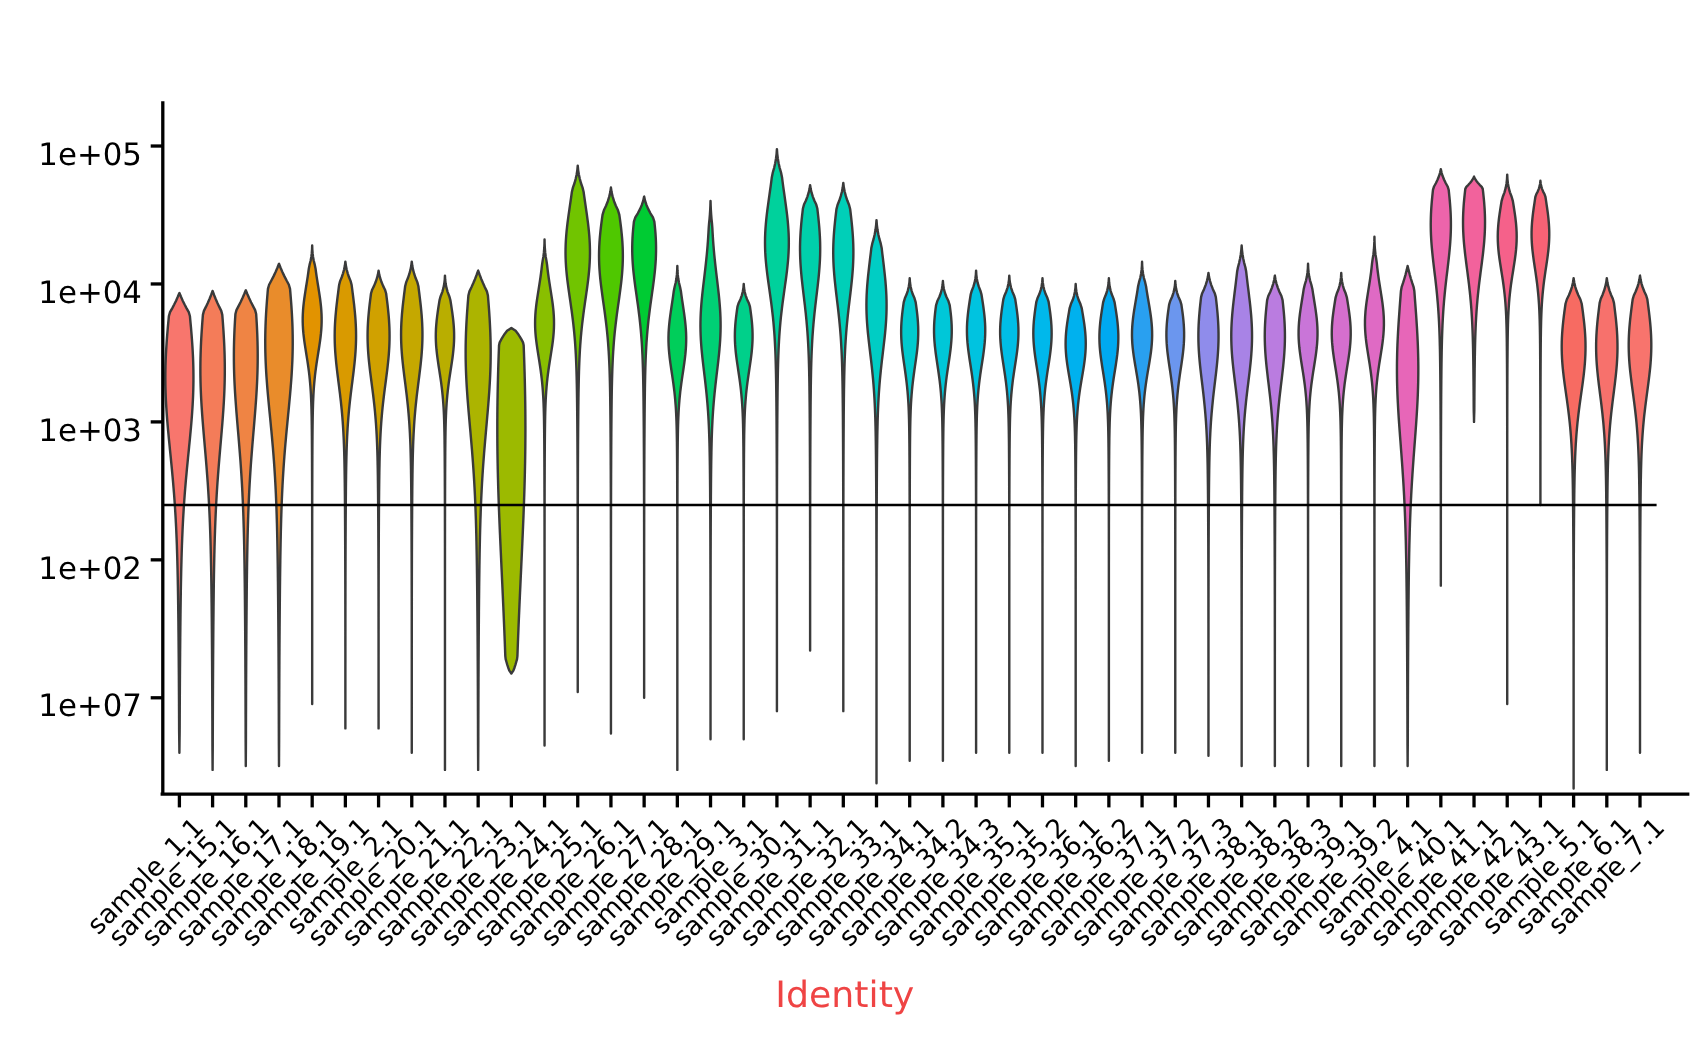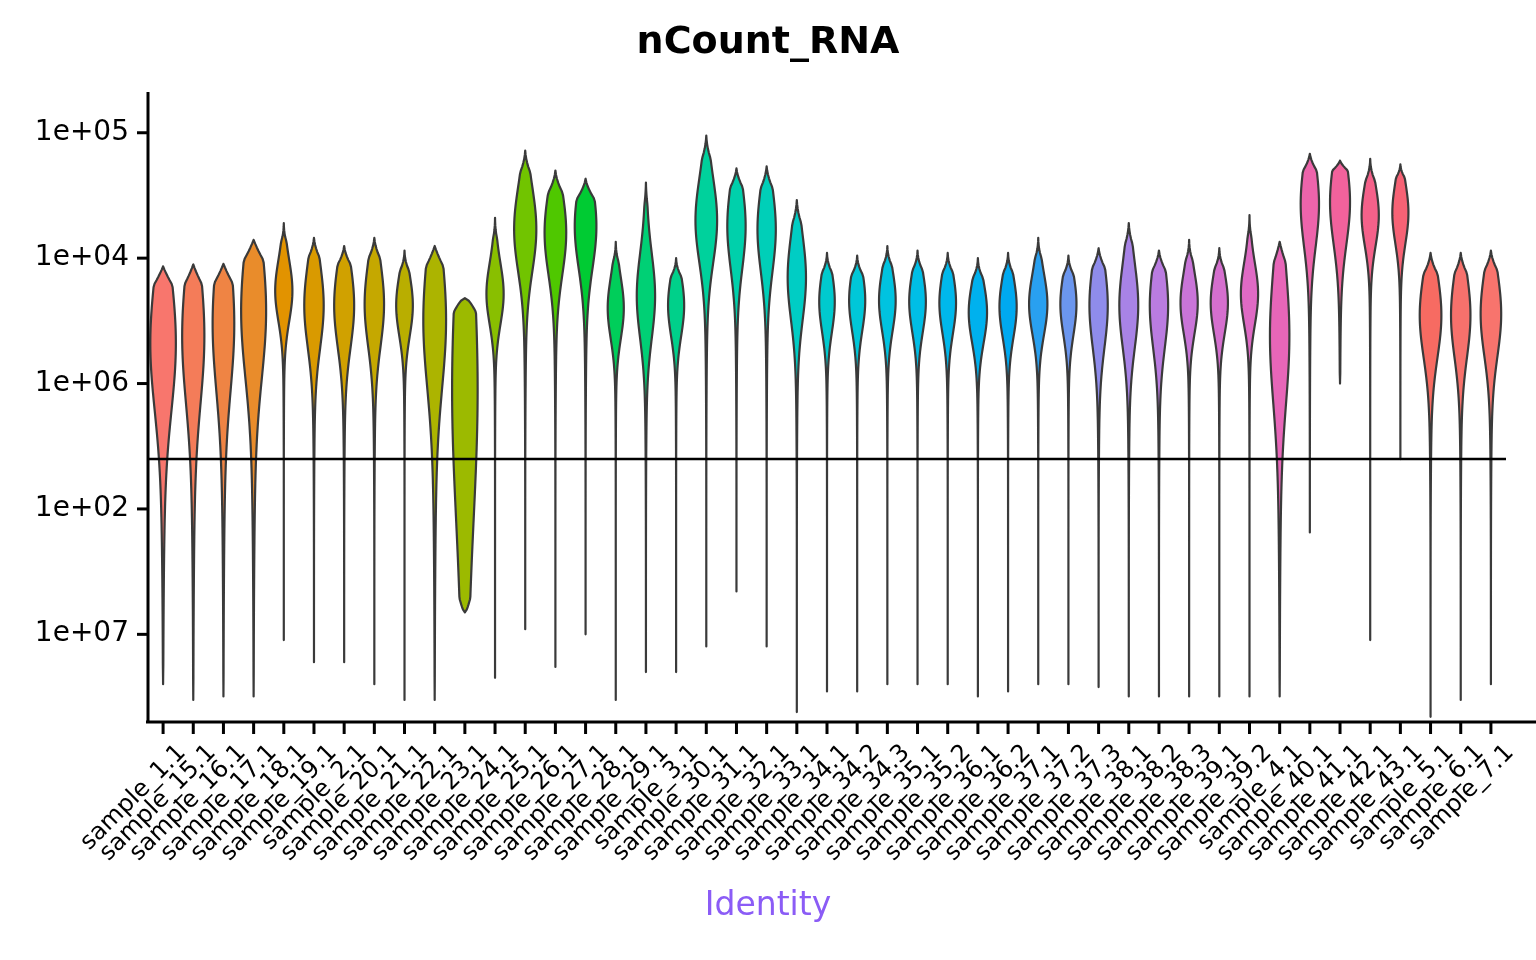--- a/index.html
+++ b/index.html
@@ -5,40 +5,40 @@
   html,body{margin:0;padding:0;background:#fff;}
   body{width:1536px;height:960px;font-family:"DejaVu Sans",sans-serif;overflow:hidden;}
   #root{position:relative;width:1536px;height:960px;}
   #title{
     position:absolute;left:0;top:18px;width:1536px;text-align:center;
     font-size:38px;font-weight:bold;color:#000;letter-spacing:0px;
   }
   #plotsvg{position:absolute;left:0;top:0;}
   #xlabel{
     position:absolute;left:0;top:884px;width:1536px;text-align:center;
-    font-size:33px;color:#8b5cf6;
+    font-size:33px;color:#ef4444;
   }
   .ytick-label{
     position:absolute;font-size:28px;color:#000;text-align:right;
     width:110px;
+    margin-top:10px;
   }
   .xtick-label{
     position:absolute;font-size:24px;color:#000;
     white-space:nowrap;
     transform-origin: right top;
     transform: rotate(-45deg);
     text-align:right;
   }
 </style>
 </head>
 <body>
 
 <div id="root">
 
-  <div id="title">nCount_RNA</div>
 
   <svg id="plotsvg" width="1536" height="960">
       <g>
         <path d="M 163.09 684.25 L 163.12 680.77 L 163.16 677.29 L 163.20 673.80 L 163.25 670.32 L 163.30 666.84 L 163.33 663.36 L 163.35 659.87 L 163.36 656.39 L 163.38 652.91 L 163.39 649.43 L 163.41 645.94 L 163.42 642.46 L 163.44 638.98 L 163.46 635.50 L 163.48 632.01 L 163.50 628.53 L 163.52 625.05 L 163.54 621.57 L 163.56 618.09 L 163.58 614.60 L 163.61 611.12 L 163.63 607.64 L 163.66 604.16 L 163.68 600.67 L 163.71 597.19 L 163.74 593.71 L 163.77 590.23 L 163.80 586.74 L 163.83 583.26 L 163.86 579.78 L 163.89 576.30 L 163.93 572.81 L 163.96 569.33 L 164.00 565.85 L 164.04 562.37 L 164.08 558.88 L 164.12 555.40 L 164.17 551.92 L 164.22 548.44 L 164.27 544.95 L 164.32 541.47 L 164.37 537.99 L 164.43 534.51 L 164.49 531.03 L 164.56 527.54 L 164.63 524.06 L 164.70 520.58 L 164.78 517.10 L 164.87 513.61 L 164.96 510.13 L 165.05 506.65 L 165.15 503.17 L 165.26 499.68 L 165.38 496.20 L 165.51 492.72 L 165.64 489.24 L 165.79 485.75 L 165.94 482.27 L 166.10 478.79 L 166.28 475.31 L 166.46 471.82 L 166.66 468.34 L 166.87 464.86 L 167.09 461.38 L 167.32 457.89 L 167.56 454.41 L 167.82 450.93 L 168.08 447.45 L 168.36 443.97 L 168.65 440.48 L 168.95 437.00 L 169.27 433.52 L 169.59 430.04 L 169.91 426.55 L 170.25 423.07 L 170.59 419.59 L 170.93 416.11 L 171.28 412.62 L 171.63 409.14 L 171.97 405.66 L 172.32 402.18 L 172.66 398.69 L 172.99 395.21 L 173.31 391.73 L 173.63 388.25 L 173.93 384.76 L 174.21 381.28 L 174.48 377.80 L 174.73 374.32 L 174.96 370.84 L 175.16 367.35 L 175.35 363.87 L 175.50 360.39 L 175.63 356.91 L 175.73 353.42 L 175.80 349.94 L 175.85 346.46 L 175.86 342.98 L 175.84 339.49 L 175.80 336.01 L 175.72 332.53 L 175.62 329.05 L 175.49 325.56 L 175.33 322.08 L 175.15 318.60 L 174.94 315.12 L 174.71 311.63 L 174.46 308.15 L 174.19 304.67 L 173.90 301.19 L 173.60 297.70 L 173.28 294.22 L 172.96 290.74 L 172.63 287.26 L 171.60 283.78 L 169.65 280.29 L 167.81 276.81 L 166.11 273.33 L 164.54 269.85 L 163.09 266.36 L 163.09 266.36 L 161.64 269.85 L 160.07 273.33 L 158.36 276.81 L 156.53 280.29 L 154.57 283.78 L 153.55 287.26 L 153.22 290.74 L 152.89 294.22 L 152.58 297.70 L 152.28 301.19 L 151.99 304.67 L 151.72 308.15 L 151.47 311.63 L 151.24 315.12 L 151.03 318.60 L 150.85 322.08 L 150.69 325.56 L 150.56 329.05 L 150.45 332.53 L 150.38 336.01 L 150.33 339.49 L 150.32 342.98 L 150.33 346.46 L 150.37 349.94 L 150.45 353.42 L 150.55 356.91 L 150.68 360.39 L 150.83 363.87 L 151.01 367.35 L 151.22 370.84 L 151.45 374.32 L 151.70 377.80 L 151.96 381.28 L 152.25 384.76 L 152.55 388.25 L 152.86 391.73 L 153.19 395.21 L 153.52 398.69 L 153.86 402.18 L 154.20 405.66 L 154.55 409.14 L 154.90 412.62 L 155.25 416.11 L 155.59 419.59 L 155.93 423.07 L 156.26 426.55 L 156.59 430.04 L 156.91 433.52 L 157.22 437.00 L 157.52 440.48 L 157.81 443.97 L 158.09 447.45 L 158.36 450.93 L 158.62 454.41 L 158.86 457.89 L 159.09 461.38 L 159.31 464.86 L 159.52 468.34 L 159.72 471.82 L 159.90 475.31 L 160.08 478.79 L 160.24 482.27 L 160.39 485.75 L 160.54 489.24 L 160.67 492.72 L 160.80 496.20 L 160.91 499.68 L 161.02 503.17 L 161.13 506.65 L 161.22 510.13 L 161.31 513.61 L 161.40 517.10 L 161.47 520.58 L 161.55 524.06 L 161.62 527.54 L 161.68 531.03 L 161.75 534.51 L 161.80 537.99 L 161.86 541.47 L 161.91 544.95 L 161.96 548.44 L 162.01 551.92 L 162.05 555.40 L 162.10 558.88 L 162.14 562.37 L 162.18 565.85 L 162.21 569.33 L 162.25 572.81 L 162.29 576.30 L 162.32 579.78 L 162.35 583.26 L 162.38 586.74 L 162.41 590.23 L 162.44 593.71 L 162.47 597.19 L 162.50 600.67 L 162.52 604.16 L 162.55 607.64 L 162.57 611.12 L 162.60 614.60 L 162.62 618.09 L 162.64 621.57 L 162.66 625.05 L 162.68 628.53 L 162.70 632.01 L 162.72 635.50 L 162.74 638.98 L 162.75 642.46 L 162.77 645.94 L 162.79 649.43 L 162.80 652.91 L 162.82 656.39 L 162.83 659.87 L 162.84 663.36 L 162.87 666.84 L 162.93 670.32 L 162.97 673.80 L 163.02 677.29 L 163.05 680.77 L 163.09 684.25 Z" fill="#F8766D" stroke="#3A3A3A" stroke-width="2.2" stroke-linejoin="round"></path>
         <path d="M 193.27 699.92 L 193.29 696.29 L 193.31 692.66 L 193.34 689.03 L 193.36 685.40 L 193.40 681.78 L 193.42 678.15 L 193.42 674.52 L 193.43 670.89 L 193.44 667.26 L 193.46 663.63 L 193.47 660.00 L 193.48 656.38 L 193.49 652.75 L 193.50 649.12 L 193.52 645.49 L 193.53 641.86 L 193.54 638.23 L 193.56 634.60 L 193.58 630.98 L 193.59 627.35 L 193.61 623.72 L 193.63 620.09 L 193.65 616.46 L 193.67 612.83 L 193.69 609.21 L 193.71 605.58 L 193.73 601.95 L 193.75 598.32 L 193.77 594.69 L 193.80 591.06 L 193.82 587.43 L 193.85 583.81 L 193.88 580.18 L 193.90 576.55 L 193.93 572.92 L 193.96 569.29 L 193.99 565.66 L 194.03 562.03 L 194.06 558.41 L 194.10 554.78 L 194.13 551.15 L 194.17 547.52 L 194.22 543.89 L 194.26 540.26 L 194.30 536.63 L 194.35 533.01 L 194.40 529.38 L 194.46 525.75 L 194.51 522.12 L 194.58 518.49 L 194.64 514.86 L 194.71 511.24 L 194.78 507.61 L 194.86 503.98 L 194.95 500.35 L 195.04 496.72 L 195.14 493.09 L 195.24 489.46 L 195.36 485.84 L 195.48 482.21 L 195.61 478.58 L 195.75 474.95 L 195.90 471.32 L 196.05 467.69 L 196.22 464.06 L 196.40 460.44 L 196.59 456.81 L 196.80 453.18 L 197.01 449.55 L 197.23 445.92 L 197.47 442.29 L 197.72 438.66 L 197.97 435.04 L 198.24 431.41 L 198.52 427.78 L 198.80 424.15 L 199.10 420.52 L 199.40 416.89 L 199.71 413.27 L 200.02 409.64 L 200.33 406.01 L 200.65 402.38 L 200.96 398.75 L 201.27 395.12 L 201.58 391.49 L 201.88 387.87 L 202.18 384.24 L 202.46 380.61 L 202.73 376.98 L 202.99 373.35 L 203.23 369.72 L 203.45 366.09 L 203.65 362.47 L 203.83 358.84 L 203.98 355.21 L 204.11 351.58 L 204.22 347.95 L 204.30 344.32 L 204.35 340.69 L 204.37 337.07 L 204.37 333.44 L 204.33 329.81 L 204.27 326.18 L 204.19 322.55 L 204.07 318.92 L 203.93 315.29 L 203.77 311.67 L 203.58 308.04 L 203.37 304.41 L 203.15 300.78 L 202.90 297.15 L 202.64 293.52 L 202.37 289.90 L 202.08 286.27 L 201.15 282.64 L 199.35 279.01 L 197.66 275.38 L 196.08 271.75 L 194.61 268.12 L 193.27 264.50 L 193.27 264.50 L 191.92 268.12 L 190.46 271.75 L 188.88 275.38 L 187.18 279.01 L 185.38 282.64 L 184.45 286.27 L 184.17 289.90 L 183.89 293.52 L 183.63 297.15 L 183.39 300.78 L 183.16 304.41 L 182.95 308.04 L 182.76 311.67 L 182.60 315.29 L 182.46 318.92 L 182.35 322.55 L 182.26 326.18 L 182.20 329.81 L 182.17 333.44 L 182.16 337.07 L 182.18 340.69 L 182.24 344.32 L 182.31 347.95 L 182.42 351.58 L 182.55 355.21 L 182.71 358.84 L 182.89 362.47 L 183.09 366.09 L 183.31 369.72 L 183.55 373.35 L 183.80 376.98 L 184.07 380.61 L 184.36 384.24 L 184.65 387.87 L 184.95 391.49 L 185.26 395.12 L 185.57 398.75 L 185.89 402.38 L 186.20 406.01 L 186.52 409.64 L 186.83 413.27 L 187.13 416.89 L 187.43 420.52 L 187.73 424.15 L 188.01 427.78 L 188.29 431.41 L 188.56 435.04 L 188.82 438.66 L 189.06 442.29 L 189.30 445.92 L 189.52 449.55 L 189.74 453.18 L 189.94 456.81 L 190.13 460.44 L 190.31 464.06 L 190.48 467.69 L 190.64 471.32 L 190.79 474.95 L 190.92 478.58 L 191.05 482.21 L 191.18 485.84 L 191.29 489.46 L 191.39 493.09 L 191.49 496.72 L 191.58 500.35 L 191.67 503.98 L 191.75 507.61 L 191.82 511.24 L 191.89 514.86 L 191.96 518.49 L 192.02 522.12 L 192.08 525.75 L 192.13 529.38 L 192.18 533.01 L 192.23 536.63 L 192.27 540.26 L 192.32 543.89 L 192.36 547.52 L 192.40 551.15 L 192.44 554.78 L 192.47 558.41 L 192.51 562.03 L 192.54 565.66 L 192.57 569.29 L 192.60 572.92 L 192.63 576.55 L 192.66 580.18 L 192.68 583.81 L 192.71 587.43 L 192.74 591.06 L 192.76 594.69 L 192.78 598.32 L 192.81 601.95 L 192.83 605.58 L 192.85 609.21 L 192.87 612.83 L 192.89 616.46 L 192.91 620.09 L 192.92 623.72 L 192.94 627.35 L 192.96 630.98 L 192.97 634.60 L 192.99 638.23 L 193.00 641.86 L 193.02 645.49 L 193.03 649.12 L 193.04 652.75 L 193.06 656.38 L 193.07 660.00 L 193.08 663.63 L 193.09 667.26 L 193.10 670.89 L 193.11 674.52 L 193.12 678.15 L 193.14 681.78 L 193.17 685.40 L 193.20 689.03 L 193.22 692.66 L 193.25 696.29 L 193.27 699.92 Z" fill="#F47C59" stroke="#3A3A3A" stroke-width="2.2" stroke-linejoin="round"></path>
         <path d="M 223.44 696.40 L 223.46 692.80 L 223.48 689.19 L 223.50 685.59 L 223.53 681.99 L 223.55 678.38 L 223.57 674.78 L 223.58 671.17 L 223.59 667.57 L 223.59 663.96 L 223.60 660.36 L 223.61 656.76 L 223.62 653.15 L 223.63 649.55 L 223.65 645.94 L 223.66 642.34 L 223.67 638.73 L 223.68 635.13 L 223.69 631.53 L 223.71 627.92 L 223.72 624.32 L 223.74 620.71 L 223.75 617.11 L 223.77 613.50 L 223.79 609.90 L 223.80 606.30 L 223.82 602.69 L 223.84 599.09 L 223.86 595.48 L 223.88 591.88 L 223.90 588.27 L 223.93 584.67 L 223.95 581.07 L 223.97 577.46 L 224.00 573.86 L 224.02 570.25 L 224.05 566.65 L 224.08 563.04 L 224.10 559.44 L 224.13 555.84 L 224.17 552.23 L 224.20 548.63 L 224.23 545.02 L 224.27 541.42 L 224.30 537.81 L 224.34 534.21 L 224.38 530.61 L 224.42 527.00 L 224.47 523.40 L 224.52 519.79 L 224.57 516.19 L 224.62 512.58 L 224.68 508.98 L 224.74 505.38 L 224.80 501.77 L 224.87 498.17 L 224.94 494.56 L 225.02 490.96 L 225.11 487.35 L 225.20 483.75 L 225.29 480.15 L 225.40 476.54 L 225.51 472.94 L 225.63 469.33 L 225.75 465.73 L 225.89 462.12 L 226.03 458.52 L 226.19 454.92 L 226.36 451.31 L 226.53 447.71 L 226.72 444.10 L 226.91 440.50 L 227.12 436.89 L 227.34 433.29 L 227.57 429.69 L 227.81 426.08 L 228.06 422.48 L 228.32 418.87 L 228.59 415.27 L 228.87 411.66 L 229.16 408.06 L 229.45 404.45 L 229.75 400.85 L 230.05 397.25 L 230.35 393.64 L 230.66 390.04 L 230.96 386.43 L 231.26 382.83 L 231.56 379.22 L 231.85 375.62 L 232.14 372.02 L 232.41 368.41 L 232.67 364.81 L 232.92 361.20 L 233.15 357.60 L 233.37 353.99 L 233.56 350.39 L 233.74 346.79 L 233.89 343.18 L 234.02 339.58 L 234.12 335.97 L 234.20 332.37 L 234.25 328.76 L 234.27 325.16 L 234.27 321.56 L 234.24 317.95 L 234.18 314.35 L 234.10 310.74 L 233.99 307.14 L 233.86 303.53 L 233.70 299.93 L 233.53 296.33 L 233.33 292.72 L 233.11 289.12 L 232.87 285.51 L 231.94 281.91 L 230.05 278.30 L 228.24 274.70 L 226.54 271.10 L 224.94 267.49 L 223.44 263.89 L 223.44 263.89 L 221.95 267.49 L 220.35 271.10 L 218.65 274.70 L 216.84 278.30 L 214.95 281.91 L 214.02 285.51 L 213.78 289.12 L 213.56 292.72 L 213.36 296.33 L 213.18 299.93 L 213.03 303.53 L 212.90 307.14 L 212.79 310.74 L 212.71 314.35 L 212.65 317.95 L 212.62 321.56 L 212.62 325.16 L 212.64 328.76 L 212.69 332.37 L 212.77 335.97 L 212.87 339.58 L 213.00 343.18 L 213.15 346.79 L 213.33 350.39 L 213.52 353.99 L 213.74 357.60 L 213.97 361.20 L 214.22 364.81 L 214.48 368.41 L 214.75 372.02 L 215.03 375.62 L 215.33 379.22 L 215.62 382.83 L 215.93 386.43 L 216.23 390.04 L 216.54 393.64 L 216.84 397.25 L 217.14 400.85 L 217.44 404.45 L 217.73 408.06 L 218.02 411.66 L 218.30 415.27 L 218.57 418.87 L 218.83 422.48 L 219.08 426.08 L 219.32 429.69 L 219.55 433.29 L 219.77 436.89 L 219.97 440.50 L 220.17 444.10 L 220.36 447.71 L 220.53 451.31 L 220.70 454.92 L 220.85 458.52 L 221.00 462.12 L 221.14 465.73 L 221.26 469.33 L 221.38 472.94 L 221.49 476.54 L 221.60 480.15 L 221.69 483.75 L 221.78 487.35 L 221.87 490.96 L 221.95 494.56 L 222.02 498.17 L 222.09 501.77 L 222.15 505.38 L 222.21 508.98 L 222.27 512.58 L 222.32 516.19 L 222.37 519.79 L 222.42 523.40 L 222.46 527.00 L 222.51 530.61 L 222.55 534.21 L 222.59 537.81 L 222.62 541.42 L 222.66 545.02 L 222.69 548.63 L 222.72 552.23 L 222.75 555.84 L 222.78 559.44 L 222.81 563.04 L 222.84 566.65 L 222.87 570.25 L 222.89 573.86 L 222.92 577.46 L 222.94 581.07 L 222.96 584.67 L 222.99 588.27 L 223.01 591.88 L 223.03 595.48 L 223.05 599.09 L 223.07 602.69 L 223.08 606.30 L 223.10 609.90 L 223.12 613.50 L 223.14 617.11 L 223.15 620.71 L 223.17 624.32 L 223.18 627.92 L 223.19 631.53 L 223.21 635.13 L 223.22 638.73 L 223.23 642.34 L 223.24 645.94 L 223.25 649.55 L 223.27 653.15 L 223.28 656.76 L 223.29 660.36 L 223.29 663.96 L 223.30 667.57 L 223.31 671.17 L 223.32 674.78 L 223.34 678.38 L 223.36 681.99 L 223.39 685.59 L 223.41 689.19 L 223.43 692.80 L 223.44 696.40 Z" fill="#EF8444" stroke="#3A3A3A" stroke-width="2.2" stroke-linejoin="round"></path>
         <path d="M 253.62 696.40 L 253.64 692.60 L 253.66 688.79 L 253.68 684.99 L 253.70 681.18 L 253.72 677.38 L 253.74 673.57 L 253.75 669.77 L 253.76 665.96 L 253.77 662.16 L 253.78 658.36 L 253.79 654.55 L 253.80 650.75 L 253.81 646.94 L 253.82 643.14 L 253.83 639.33 L 253.84 635.53 L 253.86 631.72 L 253.87 627.92 L 253.89 624.11 L 253.90 620.31 L 253.92 616.50 L 253.94 612.70 L 253.96 608.89 L 253.97 605.09 L 253.99 601.28 L 254.01 597.48 L 254.04 593.67 L 254.06 589.87 L 254.08 586.06 L 254.11 582.26 L 254.13 578.45 L 254.16 574.65 L 254.18 570.84 L 254.21 567.04 L 254.24 563.23 L 254.27 559.43 L 254.30 555.62 L 254.34 551.82 L 254.37 548.02 L 254.41 544.21 L 254.44 540.41 L 254.48 536.60 L 254.52 532.80 L 254.57 528.99 L 254.61 525.19 L 254.66 521.38 L 254.71 517.58 L 254.76 513.77 L 254.81 509.97 L 254.87 506.16 L 254.93 502.36 L 255.00 498.55 L 255.07 494.75 L 255.15 490.94 L 255.23 487.14 L 255.31 483.33 L 255.41 479.53 L 255.51 475.72 L 255.61 471.92 L 255.73 468.11 L 255.85 464.31 L 255.99 460.50 L 256.13 456.70 L 256.28 452.89 L 256.45 449.09 L 256.63 445.29 L 256.82 441.48 L 257.02 437.68 L 257.24 433.87 L 257.47 430.07 L 257.72 426.26 L 257.97 422.46 L 258.25 418.65 L 258.53 414.85 L 258.83 411.04 L 259.15 407.24 L 259.47 403.43 L 259.81 399.63 L 260.15 395.82 L 260.51 392.02 L 260.87 388.21 L 261.24 384.41 L 261.61 380.60 L 261.98 376.80 L 262.35 372.99 L 262.72 369.19 L 263.08 365.38 L 263.43 361.58 L 263.77 357.77 L 264.10 353.97 L 264.41 350.16 L 264.71 346.36 L 264.98 342.55 L 265.22 338.75 L 265.44 334.95 L 265.63 331.14 L 265.80 327.34 L 265.93 323.53 L 266.02 319.73 L 266.09 315.92 L 266.12 312.12 L 266.11 308.31 L 266.07 304.51 L 265.99 300.70 L 265.89 296.90 L 265.75 293.09 L 265.57 289.29 L 265.37 285.48 L 265.14 281.68 L 264.89 277.87 L 264.61 274.07 L 264.31 270.26 L 264.00 266.46 L 263.66 262.65 L 262.60 258.85 L 260.54 255.04 L 258.61 251.24 L 256.81 247.43 L 255.15 243.63 L 253.62 239.82 L 253.62 239.82 L 252.10 243.63 L 250.43 247.43 L 248.64 251.24 L 246.70 255.04 L 244.65 258.85 L 243.58 262.65 L 243.25 266.46 L 242.93 270.26 L 242.63 274.07 L 242.36 277.87 L 242.10 281.68 L 241.87 285.48 L 241.67 289.29 L 241.50 293.09 L 241.36 296.90 L 241.25 300.70 L 241.17 304.51 L 241.13 308.31 L 241.13 312.12 L 241.16 315.92 L 241.22 319.73 L 241.32 323.53 L 241.45 327.34 L 241.61 331.14 L 241.80 334.95 L 242.02 338.75 L 242.27 342.55 L 242.54 346.36 L 242.83 350.16 L 243.14 353.97 L 243.47 357.77 L 243.81 361.58 L 244.16 365.38 L 244.53 369.19 L 244.89 372.99 L 245.26 376.80 L 245.64 380.60 L 246.01 384.41 L 246.37 388.21 L 246.74 392.02 L 247.09 395.82 L 247.44 399.63 L 247.77 403.43 L 248.10 407.24 L 248.41 411.04 L 248.71 414.85 L 249.00 418.65 L 249.27 422.46 L 249.53 426.26 L 249.77 430.07 L 250.00 433.87 L 250.22 437.68 L 250.43 441.48 L 250.62 445.29 L 250.79 449.09 L 250.96 452.89 L 251.11 456.70 L 251.26 460.50 L 251.39 464.31 L 251.52 468.11 L 251.63 471.92 L 251.74 475.72 L 251.84 479.53 L 251.93 483.33 L 252.02 487.14 L 252.10 490.94 L 252.17 494.75 L 252.24 498.55 L 252.31 502.36 L 252.37 506.16 L 252.43 509.97 L 252.49 513.77 L 252.54 517.58 L 252.59 521.38 L 252.63 525.19 L 252.68 528.99 L 252.72 532.80 L 252.76 536.60 L 252.80 540.41 L 252.84 544.21 L 252.87 548.02 L 252.91 551.82 L 252.94 555.62 L 252.97 559.43 L 253.00 563.23 L 253.03 567.04 L 253.06 570.84 L 253.09 574.65 L 253.11 578.45 L 253.14 582.26 L 253.16 586.06 L 253.19 589.87 L 253.21 593.67 L 253.23 597.48 L 253.25 601.28 L 253.27 605.09 L 253.29 608.89 L 253.31 612.70 L 253.32 616.50 L 253.34 620.31 L 253.36 624.11 L 253.37 627.92 L 253.39 631.72 L 253.40 635.53 L 253.41 639.33 L 253.43 643.14 L 253.44 646.94 L 253.45 650.75 L 253.46 654.55 L 253.47 658.36 L 253.48 662.16 L 253.49 665.96 L 253.50 669.77 L 253.50 673.57 L 253.52 677.38 L 253.55 681.18 L 253.57 684.99 L 253.59 688.79 L 253.61 692.60 L 253.62 696.40 Z" fill="#E98C2B" stroke="#3A3A3A" stroke-width="2.2" stroke-linejoin="round"></path>
         <path d="M 283.80 640.09 L 283.80 636.61 L 283.80 633.14 L 283.80 629.66 L 283.80 626.19 L 283.80 622.72 L 283.80 619.24 L 283.80 615.77 L 283.80 612.29 L 283.80 608.82 L 283.80 605.35 L 283.80 601.87 L 283.80 598.40 L 283.80 594.92 L 283.80 591.45 L 283.80 587.98 L 283.80 584.50 L 283.80 581.03 L 283.80 577.55 L 283.80 574.08 L 283.80 570.60 L 283.80 567.13 L 283.80 563.66 L 283.80 560.18 L 283.80 556.71 L 283.80 553.23 L 283.80 549.76 L 283.80 546.29 L 283.80 542.81 L 283.80 539.34 L 283.80 535.86 L 283.80 532.39 L 283.80 528.92 L 283.80 525.44 L 283.80 521.97 L 283.80 518.49 L 283.80 515.02 L 283.80 511.54 L 283.80 508.07 L 283.81 504.60 L 283.81 501.12 L 283.81 497.65 L 283.81 494.17 L 283.81 490.70 L 283.81 487.23 L 283.81 483.75 L 283.82 480.28 L 283.82 476.80 L 283.82 473.33 L 283.82 469.86 L 283.83 466.38 L 283.83 462.91 L 283.84 459.43 L 283.84 455.96 L 283.85 452.48 L 283.85 449.01 L 283.86 445.54 L 283.87 442.06 L 283.88 438.59 L 283.89 435.11 L 283.90 431.64 L 283.91 428.17 L 283.92 424.69 L 283.93 421.22 L 283.95 417.74 L 283.96 414.27 L 283.98 410.80 L 284.00 407.32 L 284.02 403.85 L 284.04 400.37 L 284.07 396.90 L 284.10 393.43 L 284.13 389.95 L 284.17 386.48 L 284.22 383.00 L 284.27 379.53 L 284.34 376.05 L 284.42 372.58 L 284.52 369.11 L 284.63 365.63 L 284.78 362.16 L 284.95 358.68 L 285.15 355.21 L 285.39 351.74 L 285.67 348.26 L 285.99 344.79 L 286.36 341.31 L 286.77 337.84 L 287.23 334.37 L 287.72 330.89 L 288.25 327.42 L 288.80 323.94 L 289.35 320.47 L 289.91 316.99 L 290.44 313.52 L 290.94 310.05 L 291.39 306.57 L 291.78 303.10 L 292.08 299.62 L 292.29 296.15 L 292.40 292.68 L 292.41 289.20 L 292.31 285.73 L 292.11 282.25 L 291.82 278.78 L 291.45 275.31 L 291.01 271.83 L 290.51 268.36 L 289.98 264.88 L 289.43 261.41 L 288.87 257.93 L 288.32 254.46 L 287.79 250.99 L 287.29 247.51 L 286.83 244.04 L 286.13 240.56 L 285.23 237.09 L 284.59 233.62 L 284.17 230.14 L 283.91 226.67 L 283.80 223.19 L 283.80 223.19 L 283.69 226.67 L 283.43 230.14 L 283.01 233.62 L 282.37 237.09 L 281.47 240.56 L 280.77 244.04 L 280.31 247.51 L 279.81 250.99 L 279.28 254.46 L 278.73 257.93 L 278.17 261.41 L 277.62 264.88 L 277.09 268.36 L 276.59 271.83 L 276.15 275.31 L 275.78 278.78 L 275.49 282.25 L 275.29 285.73 L 275.19 289.20 L 275.20 292.68 L 275.31 296.15 L 275.52 299.62 L 275.82 303.10 L 276.21 306.57 L 276.66 310.05 L 277.16 313.52 L 277.69 316.99 L 278.25 320.47 L 278.80 323.94 L 279.35 327.42 L 279.88 330.89 L 280.37 334.37 L 280.83 337.84 L 281.24 341.31 L 281.61 344.79 L 281.93 348.26 L 282.21 351.74 L 282.45 355.21 L 282.65 358.68 L 282.82 362.16 L 282.97 365.63 L 283.08 369.11 L 283.18 372.58 L 283.26 376.05 L 283.33 379.53 L 283.38 383.00 L 283.43 386.48 L 283.47 389.95 L 283.50 393.43 L 283.53 396.90 L 283.56 400.37 L 283.58 403.85 L 283.60 407.32 L 283.62 410.80 L 283.64 414.27 L 283.65 417.74 L 283.67 421.22 L 283.68 424.69 L 283.69 428.17 L 283.70 431.64 L 283.71 435.11 L 283.72 438.59 L 283.73 442.06 L 283.74 445.54 L 283.75 449.01 L 283.75 452.48 L 283.76 455.96 L 283.76 459.43 L 283.77 462.91 L 283.77 466.38 L 283.78 469.86 L 283.78 473.33 L 283.78 476.80 L 283.78 480.28 L 283.79 483.75 L 283.79 487.23 L 283.79 490.70 L 283.79 494.17 L 283.79 497.65 L 283.79 501.12 L 283.79 504.60 L 283.80 508.07 L 283.80 511.54 L 283.80 515.02 L 283.80 518.49 L 283.80 521.97 L 283.80 525.44 L 283.80 528.92 L 283.80 532.39 L 283.80 535.86 L 283.80 539.34 L 283.80 542.81 L 283.80 546.29 L 283.80 549.76 L 283.80 553.23 L 283.80 556.71 L 283.80 560.18 L 283.80 563.66 L 283.80 567.13 L 283.80 570.60 L 283.80 574.08 L 283.80 577.55 L 283.80 581.03 L 283.80 584.50 L 283.80 587.98 L 283.80 591.45 L 283.80 594.92 L 283.80 598.40 L 283.80 601.87 L 283.80 605.35 L 283.80 608.82 L 283.80 612.29 L 283.80 615.77 L 283.80 619.24 L 283.80 622.72 L 283.80 626.19 L 283.80 629.66 L 283.80 633.14 L 283.80 636.61 L 283.80 640.09 Z" fill="#E29300" stroke="#3A3A3A" stroke-width="2.2" stroke-linejoin="round"></path>
         <path d="M 313.98 662.17 L 313.98 658.63 L 313.98 655.10 L 313.98 651.56 L 313.98 648.03 L 313.98 644.49 L 313.98 640.96 L 313.98 637.42 L 313.98 633.89 L 313.98 630.35 L 313.98 626.81 L 313.98 623.28 L 313.98 619.74 L 313.98 616.21 L 313.98 612.67 L 313.98 609.14 L 313.98 605.60 L 313.99 602.07 L 313.99 598.53 L 313.99 595.00 L 313.99 591.46 L 313.99 587.92 L 313.99 584.39 L 313.99 580.85 L 313.99 577.32 L 314.00 573.78 L 314.00 570.25 L 314.00 566.71 L 314.00 563.18 L 314.01 559.64 L 314.01 556.11 L 314.01 552.57 L 314.02 549.03 L 314.02 545.50 L 314.03 541.96 L 314.03 538.43 L 314.04 534.89 L 314.05 531.36 L 314.05 527.82 L 314.06 524.29 L 314.07 520.75 L 314.08 517.22 L 314.09 513.68 L 314.10 510.14 L 314.11 506.61 L 314.12 503.07 L 314.13 499.54 L 314.14 496.00 L 314.16 492.47 L 314.17 488.93 L 314.19 485.40 L 314.21 481.86 L 314.22 478.32 L 314.24 474.79 L 314.26 471.25 L 314.28 467.72 L 314.31 464.18 L 314.33 460.65 L 314.36 457.11 L 314.39 453.58 L 314.42 450.04 L 314.45 446.51 L 314.48 442.97 L 314.52 439.43 L 314.57 435.90 L 314.61 432.36 L 314.67 428.83 L 314.72 425.29 L 314.79 421.76 L 314.87 418.22 L 314.95 414.69 L 315.05 411.15 L 315.16 407.62 L 315.28 404.08 L 315.42 400.54 L 315.58 397.01 L 315.76 393.47 L 315.96 389.94 L 316.19 386.40 L 316.44 382.87 L 316.71 379.33 L 317.01 375.80 L 317.34 372.26 L 317.69 368.73 L 318.07 365.19 L 318.47 361.65 L 318.89 358.12 L 319.32 354.58 L 319.77 351.05 L 320.22 347.51 L 320.66 343.98 L 321.11 340.44 L 321.54 336.91 L 321.94 333.37 L 322.32 329.84 L 322.67 326.30 L 322.97 322.76 L 323.23 319.23 L 323.43 315.69 L 323.58 312.16 L 323.67 308.62 L 323.70 305.09 L 323.66 301.55 L 323.56 298.02 L 323.40 294.48 L 323.19 290.95 L 322.92 287.41 L 322.61 283.87 L 322.26 280.34 L 321.88 276.80 L 321.46 273.27 L 321.03 269.73 L 320.59 266.20 L 320.14 262.66 L 319.69 259.13 L 318.76 255.59 L 317.30 252.06 L 316.10 248.52 L 315.14 244.98 L 314.42 241.45 L 313.98 237.91 L 313.98 237.91 L 313.53 241.45 L 312.81 244.98 L 311.86 248.52 L 310.65 252.06 L 309.19 255.59 L 308.27 259.13 L 307.82 262.66 L 307.37 266.20 L 306.92 269.73 L 306.49 273.27 L 306.08 276.80 L 305.69 280.34 L 305.34 283.87 L 305.03 287.41 L 304.77 290.95 L 304.55 294.48 L 304.39 298.02 L 304.30 301.55 L 304.26 305.09 L 304.29 308.62 L 304.37 312.16 L 304.52 315.69 L 304.72 319.23 L 304.98 322.76 L 305.29 326.30 L 305.63 329.84 L 306.01 333.37 L 306.42 336.91 L 306.85 340.44 L 307.29 343.98 L 307.74 347.51 L 308.19 351.05 L 308.63 354.58 L 309.07 358.12 L 309.48 361.65 L 309.88 365.19 L 310.26 368.73 L 310.61 372.26 L 310.94 375.80 L 311.24 379.33 L 311.52 382.87 L 311.77 386.40 L 311.99 389.94 L 312.19 393.47 L 312.37 397.01 L 312.53 400.54 L 312.67 404.08 L 312.80 407.62 L 312.91 411.15 L 313.00 414.69 L 313.09 418.22 L 313.16 421.76 L 313.23 425.29 L 313.29 428.83 L 313.34 432.36 L 313.39 435.90 L 313.43 439.43 L 313.47 442.97 L 313.51 446.51 L 313.54 450.04 L 313.57 453.58 L 313.60 457.11 L 313.62 460.65 L 313.65 464.18 L 313.67 467.72 L 313.69 471.25 L 313.71 474.79 L 313.73 478.32 L 313.75 481.86 L 313.77 485.40 L 313.78 488.93 L 313.80 492.47 L 313.81 496.00 L 313.83 499.54 L 313.84 503.07 L 313.85 506.61 L 313.86 510.14 L 313.87 513.68 L 313.88 517.22 L 313.89 520.75 L 313.90 524.29 L 313.90 527.82 L 313.91 531.36 L 313.92 534.89 L 313.92 538.43 L 313.93 541.96 L 313.93 545.50 L 313.94 549.03 L 313.94 552.57 L 313.94 556.11 L 313.95 559.64 L 313.95 563.18 L 313.95 566.71 L 313.96 570.25 L 313.96 573.78 L 313.96 577.32 L 313.96 580.85 L 313.96 584.39 L 313.97 587.92 L 313.97 591.46 L 313.97 595.00 L 313.97 598.53 L 313.97 602.07 L 313.97 605.60 L 313.97 609.14 L 313.97 612.67 L 313.97 616.21 L 313.97 619.74 L 313.97 623.28 L 313.97 626.81 L 313.98 630.35 L 313.98 633.89 L 313.98 637.42 L 313.98 640.96 L 313.98 644.49 L 313.98 648.03 L 313.98 651.56 L 313.98 655.10 L 313.98 658.63 L 313.98 662.17 Z" fill="#D99A00" stroke="#3A3A3A" stroke-width="2.2" stroke-linejoin="round"></path>
         <path d="M 344.16 662.17 L 344.16 658.70 L 344.16 655.23 L 344.16 651.76 L 344.16 648.30 L 344.16 644.83 L 344.16 641.36 L 344.16 637.89 L 344.16 634.42 L 344.16 630.96 L 344.16 627.49 L 344.16 624.02 L 344.16 620.55 L 344.16 617.08 L 344.16 613.62 L 344.16 610.15 L 344.16 606.68 L 344.16 603.21 L 344.16 599.74 L 344.16 596.28 L 344.17 592.81 L 344.17 589.34 L 344.17 585.87 L 344.17 582.40 L 344.17 578.93 L 344.17 575.47 L 344.18 572.00 L 344.18 568.53 L 344.18 565.06 L 344.18 561.59 L 344.19 558.13 L 344.19 554.66 L 344.20 551.19 L 344.20 547.72 L 344.20 544.25 L 344.21 540.79 L 344.21 537.32 L 344.22 533.85 L 344.23 530.38 L 344.23 526.91 L 344.24 523.44 L 344.25 519.98 L 344.26 516.51 L 344.27 513.04 L 344.28 509.57 L 344.29 506.10 L 344.30 502.64 L 344.31 499.17 L 344.33 495.70 L 344.34 492.23 L 344.36 488.76 L 344.37 485.30 L 344.39 481.83 L 344.41 478.36 L 344.43 474.89 L 344.45 471.42 L 344.47 467.96 L 344.49 464.49 L 344.52 461.02 L 344.54 457.55 L 344.57 454.08 L 344.60 450.61 L 344.63 447.15 L 344.67 443.68 L 344.71 440.21 L 344.75 436.74 L 344.80 433.27 L 344.85 429.81 L 344.90 426.34 L 344.97 422.87 L 345.04 419.40 L 345.12 415.93 L 345.22 412.47 L 345.32 409.00 L 345.44 405.53 L 345.58 402.06 L 345.73 398.59 L 345.90 395.13 L 346.09 391.66 L 346.31 388.19 L 346.55 384.72 L 346.81 381.25 L 347.10 377.78 L 347.42 374.32 L 347.76 370.85 L 348.12 367.38 L 348.51 363.91 L 348.92 360.44 L 349.35 356.98 L 349.79 353.51 L 350.24 350.04 L 350.70 346.57 L 351.15 343.10 L 351.59 339.64 L 352.02 336.17 L 352.43 332.70 L 352.80 329.23 L 353.15 325.76 L 353.45 322.29 L 353.70 318.83 L 353.90 315.36 L 354.04 311.89 L 354.13 308.42 L 354.15 304.95 L 354.11 301.49 L 354.01 298.02 L 353.85 294.55 L 353.64 291.08 L 353.38 287.61 L 353.06 284.15 L 352.71 280.68 L 352.33 277.21 L 351.91 273.74 L 351.48 270.27 L 351.03 266.81 L 349.99 263.34 L 348.26 259.87 L 346.80 256.40 L 345.62 252.93 L 344.72 249.46 L 344.16 246.00 L 344.16 246.00 L 343.59 249.46 L 342.69 252.93 L 341.51 256.40 L 340.05 259.87 L 338.32 263.34 L 337.28 266.81 L 336.83 270.27 L 336.40 273.74 L 335.98 277.21 L 335.60 280.68 L 335.25 284.15 L 334.94 287.61 L 334.67 291.08 L 334.46 294.55 L 334.30 298.02 L 334.20 301.49 L 334.16 304.95 L 334.18 308.42 L 334.27 311.89 L 334.41 315.36 L 334.61 318.83 L 334.86 322.29 L 335.16 325.76 L 335.51 329.23 L 335.88 332.70 L 336.29 336.17 L 336.72 339.64 L 337.16 343.10 L 337.62 346.57 L 338.07 350.04 L 338.52 353.51 L 338.96 356.98 L 339.39 360.44 L 339.80 363.91 L 340.19 367.38 L 340.55 370.85 L 340.89 374.32 L 341.21 377.78 L 341.50 381.25 L 341.76 384.72 L 342.00 388.19 L 342.22 391.66 L 342.41 395.13 L 342.58 398.59 L 342.73 402.06 L 342.87 405.53 L 342.99 409.00 L 343.09 412.47 L 343.19 415.93 L 343.27 419.40 L 343.34 422.87 L 343.41 426.34 L 343.46 429.81 L 343.52 433.27 L 343.56 436.74 L 343.60 440.21 L 343.64 443.68 L 343.68 447.15 L 343.71 450.61 L 343.74 454.08 L 343.77 457.55 L 343.79 461.02 L 343.82 464.49 L 343.84 467.96 L 343.86 471.42 L 343.88 474.89 L 343.90 478.36 L 343.92 481.83 L 343.94 485.30 L 343.95 488.76 L 343.97 492.23 L 343.98 495.70 L 344.00 499.17 L 344.01 502.64 L 344.02 506.10 L 344.03 509.57 L 344.04 513.04 L 344.05 516.51 L 344.06 519.98 L 344.07 523.44 L 344.08 526.91 L 344.08 530.38 L 344.09 533.85 L 344.10 537.32 L 344.10 540.79 L 344.11 544.25 L 344.11 547.72 L 344.12 551.19 L 344.12 554.66 L 344.12 558.13 L 344.13 561.59 L 344.13 565.06 L 344.13 568.53 L 344.13 572.00 L 344.14 575.47 L 344.14 578.93 L 344.14 582.40 L 344.14 585.87 L 344.14 589.34 L 344.15 592.81 L 344.15 596.28 L 344.15 599.74 L 344.15 603.21 L 344.15 606.68 L 344.15 610.15 L 344.15 613.62 L 344.15 617.08 L 344.15 620.55 L 344.15 624.02 L 344.15 627.49 L 344.15 630.96 L 344.15 634.42 L 344.15 637.89 L 344.15 641.36 L 344.15 644.83 L 344.15 648.30 L 344.16 651.76 L 344.16 655.23 L 344.16 658.70 L 344.16 662.17 Z" fill="#D0A100" stroke="#3A3A3A" stroke-width="2.2" stroke-linejoin="round"></path>
@@ -132,21 +132,21 @@
       <line x1="1370.2" y1="722" x2="1370.2" y2="734" stroke="#000000" stroke-width="3"></line>
       <line x1="1400.3777777777777" y1="722" x2="1400.3777777777777" y2="734" stroke="#000000" stroke-width="3"></line>
       <line x1="1430.5555555555554" y1="722" x2="1430.5555555555554" y2="734" stroke="#000000" stroke-width="3"></line>
       <line x1="1460.7333333333333" y1="722" x2="1460.7333333333333" y2="734" stroke="#000000" stroke-width="3"></line>
       <line x1="1490.911111111111" y1="722" x2="1490.911111111111" y2="734" stroke="#000000" stroke-width="3"></line>
     </svg>
 
   <div id="ylabels">
       <div class="ytick-label" style="left: 19px; top: 113.749px;">1e+05</div>
       <div class="ytick-label" style="left: 19px; top: 239.149px; text-align: right;">1e+04</div>
-      <div class="ytick-label" style="left: 19px; top: 364.549px;">1e+06</div>
+      <div class="ytick-label" style="left: 19px; top: 364.549px;">1e+03</div>
       <div class="ytick-label" style="left: 19px; top: 489.949px;">1e+02</div>
       <div class="ytick-label" style="left: 19px; top: 615.349px;">1e+07</div>
     </div>
   <div id="xlabels">
       <div class="xtick-label" style="left: -228.911px; width: 400px; top: 738px;">sample_1.1</div>
       <div class="xtick-label" style="left: -198.733px; width: 400px; top: 738px;">sample_15.1</div>
       <div class="xtick-label" style="left: -168.556px; width: 400px; top: 738px;">sample_16.1</div>
       <div class="xtick-label" style="left: -138.378px; width: 400px; top: 738px;">sample_17.1</div>
       <div class="xtick-label" style="left: -108.2px; width: 400px; top: 738px;">sample_18.1</div>
       <div class="xtick-label" style="left: -78.0222px; width: 400px; top: 738px;">sample_19.1</div>

